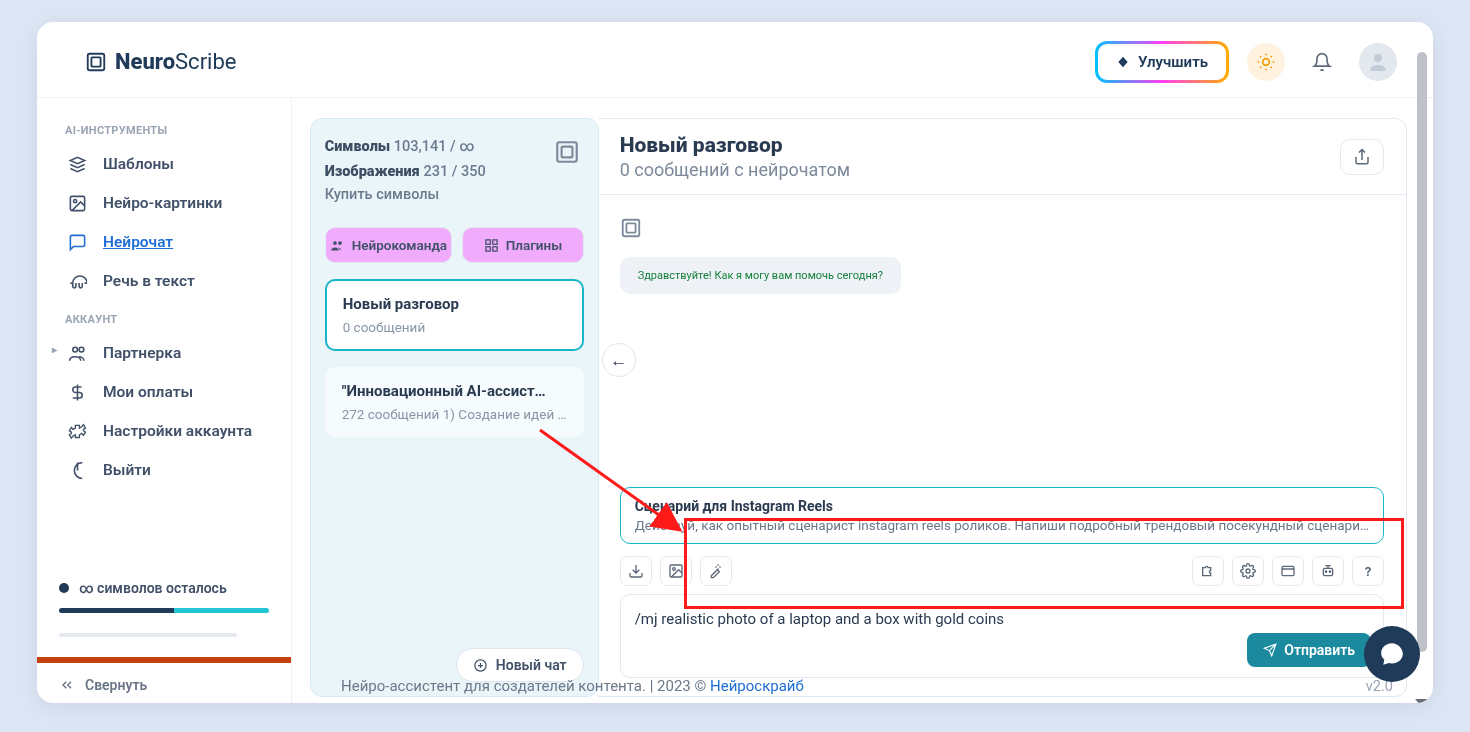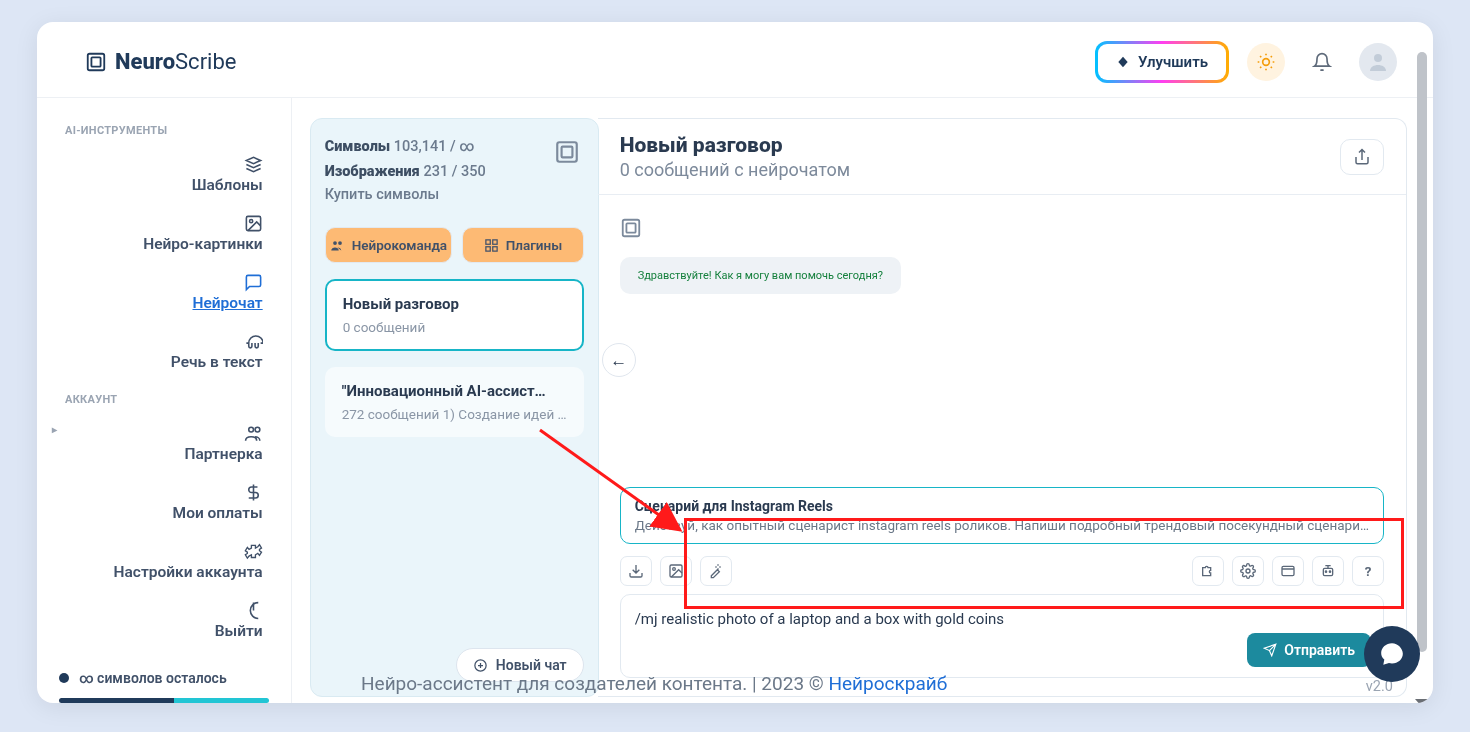--- a/index.html
+++ b/index.html
@@ -21,42 +21,42 @@
 .upgrade-btn { background: #fff; border: none; border-radius: 9px; padding: 9px 18px; display: flex; align-items: center; gap: 8px; color: #203a5a; font-size: 15px; font-weight: 600; cursor: pointer; }
 .upgrade-btn svg { width: 14px; height: 14px; fill: #203a5a; }
 .icon-btn { width: 38px; height: 38px; border: none; background: transparent; cursor: pointer; display: flex; align-items: center; justify-content: center; color: #5e6a7a; border-radius: 50%; }
 .sun-btn { background: #fff3e0; color: #f59e0b; }
 .avatar { width: 38px; height: 38px; border-radius: 50%; background: #e3e8ef; display: flex; align-items: center; justify-content: center; }
 .avatar svg { width: 24px; height: 24px; fill: #c2ccd8; }
 
 .body-row { display: flex; height: calc(100% - 72px); }
 .sidebar { width: 270px; border-right: 1px solid #edf0f4; display: flex; flex-direction: column; padding-top: 14px; position: relative; }
 .side-section-label { padding: 12px 28px 8px; font-size: 11px; font-weight: 700; color: #9aa4b2; letter-spacing: .3px; }
-.side-item { display: flex; align-items: flex-end; gap: 2px; padding: 10px 28px; color: #415169; font-size: 15.5px; font-weight: 600; cursor: pointer; border-left: 3px solid transparent; flex-direction: column; }
+.side-item { display: flex; align-items: flex-start; gap: 16px; padding: 10px 28px; color: #415169; font-size: 15.5px; font-weight: 600; cursor: pointer; border-left: 3px solid transparent; }
 .side-item.active { color: #1f6ed6; text-decoration: underline; }
 .side-item svg { width: 19px; height: 19px; stroke: currentColor; fill: none; stroke-width: 2; }
 .side-item-partner { position: relative; }
 .side-item-partner::before { content:"▸"; position: absolute; left: 12px; font-size: 10px; color: #9aa4b2; }
 
 .side-bottom { padding: 20px 22px; margin-top: auto; }
 .side-status { display: flex; align-items: center; gap: 10px; font-size: 14px; font-weight: 600; color: #415169; }
 .side-status-dot { width: 10px; height: 10px; border-radius: 50%; background: #203a5a; }
 .side-bar-bg { margin-top: 12px; height: 5px; border-radius: 3px; background: linear-gradient(90deg,#203a5a 0%,#203a5a 55%,#22c5d4 55%,#22c5d4 100%); }
 .side-bar-bg2 { margin-top: 20px; height: 4px; border-radius: 2px; background: #e5e9f0; width: 85%; }
 .collapse-row { padding: 14px 22px; border-top: 6px solid #c2410c; display: flex; align-items: center; gap: 10px; color: #6a7588; font-size: 14px; font-weight: 600; cursor: pointer; }
 
 .main { flex: 1; display: flex; padding: 20px 26px 10px 18px; gap: 0; position: relative; }
 .left-panel { width: 289px; background: #eaf5fa; border: 1px solid #d9eaf2; border-radius: 12px; padding: 16px 14px; display: flex; flex-direction: column; position: relative; }
 .lp-stats { color: #3d4e63; font-size: 14.5px; font-weight: 600; line-height: 1.7; }
 .lp-stats span { color: #6b7a8d; font-weight: 500; }
 .lp-buy { color: #6b7a8d; font-size: 14.5px; font-weight: 500; margin-top: 2px; cursor: pointer; }
 .lp-logo { position: absolute; right: 18px; top: 20px; color: #7c8a9c; }
 .lp-logo svg { width: 26px; height: 26px; stroke: #7c8a9c; }
 .lp-btn-row { display: flex; gap: 10px; margin-top: 24px; }
-.lp-pill { flex: 1; background: #fdba74; border: 1px solid #e2e9f0; border-radius: 10px; padding: 9px 4px; display: flex; align-items: center; justify-content: center; gap: 7px; font-size: 13.5px; font-weight: 600; color: #415169; cursor: pointer; }
+.lp-pill { flex: 1; background: #f0abfc; border: 1px solid #e2e9f0; border-radius: 10px; padding: 9px 4px; display: flex; align-items: center; justify-content: center; gap: 7px; font-size: 13.5px; font-weight: 600; color: #415169; cursor: pointer; }
 .conv-card { background: #fff; border: 2px solid #17b5c7; border-radius: 10px; padding: 14px 16px; margin-top: 16px; cursor: pointer; }
 .conv-card.dim { border: 1px solid transparent; background: #f6fbfd; }
 .conv-title { font-size: 15px; font-weight: 700; color: #2a3a50; }
 .conv-sub { font-size: 13.5px; color: #8a96a6; margin-top: 6px; white-space: nowrap; overflow: hidden; text-overflow: ellipsis; }
 .new-chat-btn { position: absolute; right: 14px; bottom: 14px; background: #fff; border: 1px solid #dde5ee; border-radius: 20px; padding: 8px 16px; display: flex; align-items: center; gap: 8px; font-size: 14px; font-weight: 600; color: #415169; cursor: pointer; }
 
 .collapse-circle { position: absolute; left: 310px; top: 245px; width: 34px; height: 34px; border-radius: 50%; background: #fff; border: 1px solid #e0e6ee; display: flex; align-items: center; justify-content: center; cursor: pointer; z-index: 5; font-size: 17px; color: #2a3a50; }
 
 .chat-panel { flex: 1; border: 1px solid #e2e9f0; border-left: none; border-radius: 0 12px 12px 0; margin-left: -1px; display: flex; flex-direction: column; position: relative; }
 .chat-head { display: flex; align-items: center; justify-content: space-between; padding: 14px 22px; border-bottom: 1px solid #e8edf3; }
@@ -76,21 +76,21 @@
 .tb-group { display: flex; gap: 8px; }
 .tb-btn { width: 32px; height: 30px; border: 1px solid #e2e9f0; background: #fff; border-radius: 7px; cursor: pointer; display: flex; align-items: center; justify-content: center; color: #5b6879; }
 
 .input-area { margin: 0 22px 18px; border: 1px solid #e2e9f0; border-radius: 10px; padding: 14px 14px 12px; position: relative; min-height: 84px; }
 .input-area input { border: none; outline: none; width: 100%; font-size: 15px; color: #2a3a50; background: transparent; }
 .send-btn { position: absolute; right: 12px; bottom: 10px; background: #1c8a9e; border: none; border-radius: 8px; padding: 9px 16px; color: #fff; font-size: 14px; font-weight: 600; display: flex; align-items: center; gap: 7px; cursor: pointer; }
 
 .highlight-box { position: absolute; border: 3px solid #ff1a1a; pointer-events: none; z-index: 20; }
 .arrow-annotation { position: absolute; pointer-events: none; z-index: 21; }
 
-.footer { position: absolute; left: 324px; bottom: 8px; font-size: 19px; color: #6b7888; }
+.footer { position: absolute; left: 304px; bottom: 8px; font-size: 15px; color: #6b7888; }
 .footer a { color: #1f6ed6; text-decoration: none; }
 .version { position: absolute; right: 40px; bottom: 8px; font-size: 14.5px; color: #9aa4b2; }
 
 .chat-fab { position: absolute; right: 50px; bottom: 50px; width: 56px; height: 56px; border-radius: 50%; background: #203a5a; display: flex; align-items: center; justify-content: center; cursor: pointer; z-index: 30; }
 .chat-fab svg { width: 26px; height: 26px; fill: #fff; }
 </style>
 </head>
 <body>
 
 <div class="app-frame">

